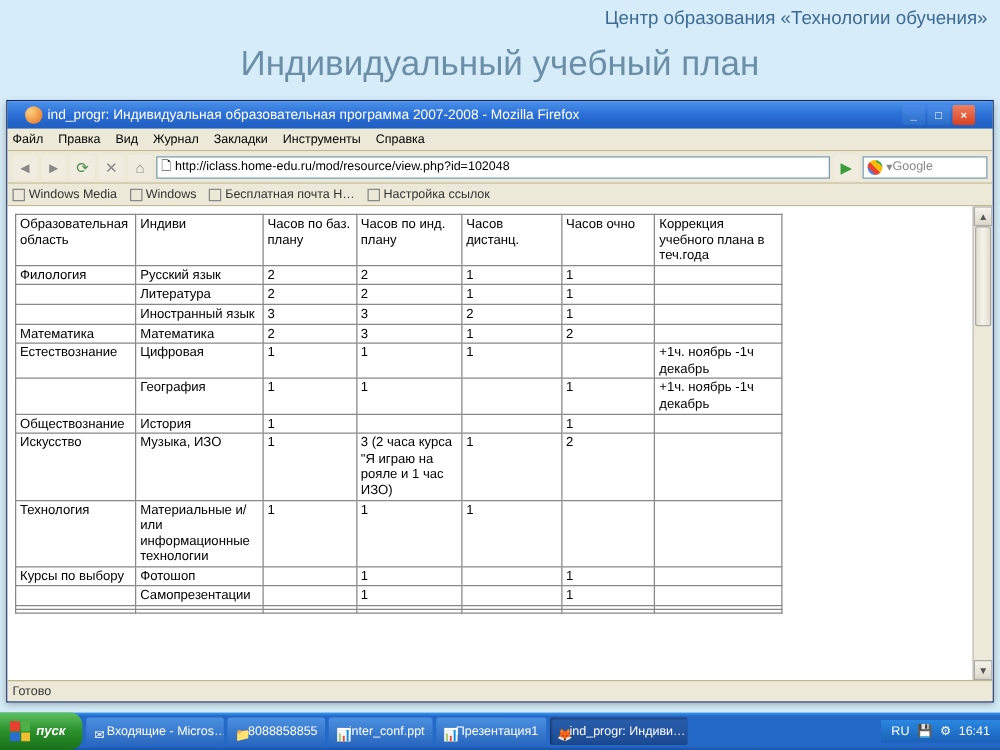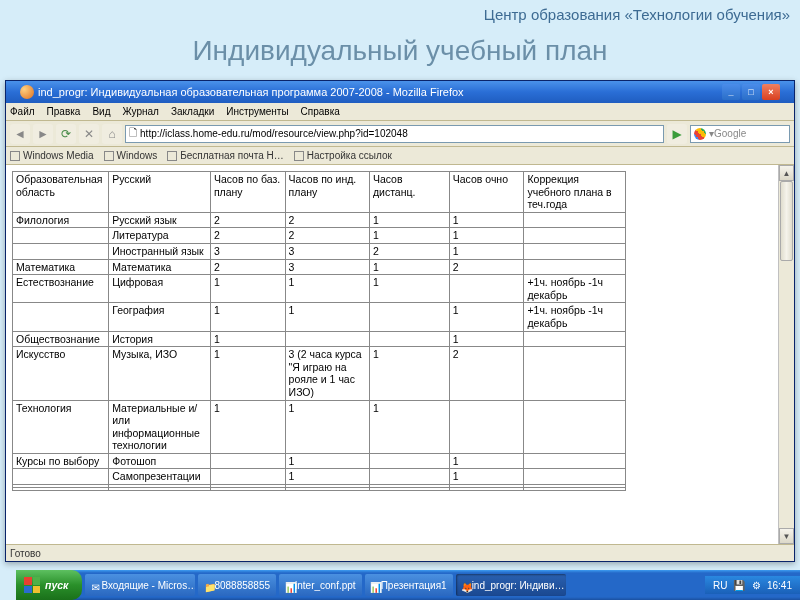--- a/index.html
+++ b/index.html
@@ -34,21 +34,21 @@
   .tbl{border-collapse:collapse;margin:6px 0 0 6px;font-size:10.5px;color:#000;width:614px;}
   .tbl td{border:1px solid #888;padding:1px 3px;vertical-align:top;line-height:1.2;}
   .tbl .c0{width:98px;}
   .tbl .c1{width:106px;}
   .tbl .c2{width:100px;}
   .tbl .c3{width:116px;}
   .tbl .c4{width:100px;}
   .tbl .c5{width:100px;}
   .tbl .c6{width:130px;}
   .statusbar{height:17px;background:#ece9d8;border-top:1px solid #c0b890;font-size:10px;color:#333;display:flex;align-items:center;padding:0 4px;}
-  .taskbar{position:absolute;left:16px;right:0;bottom:0;height:30px;background:linear-gradient(to bottom,#3c9bf0 0%,#2468c8 10%,#2468c8 90%,#1a50a0 100%);display:flex;align-items:center;font-size:10.5px;color:#fff;}
+  .taskbar{position:absolute;left:0;right:0;bottom:0;height:30px;background:linear-gradient(to bottom,#3c9bf0 0%,#2468c8 10%,#2468c8 90%,#1a50a0 100%);display:flex;align-items:center;font-size:10.5px;color:#fff;}
   .start{height:30px;padding:0 14px 0 8px;display:flex;align-items:center;gap:5px;background:linear-gradient(to bottom,#5dc060 0%,#2a902a 50%,#1a701a 100%);border-radius:0 10px 10px 0;font-style:italic;font-weight:bold;}
   .win-flag{width:16px;height:16px;display:grid;grid-template:1fr 1fr/1fr 1fr;gap:1px;}
   .win-flag div:nth-child(1){background:#e84030;}
   .win-flag div:nth-child(2){background:#50b048;}
   .win-flag div:nth-child(3){background:#2a6cd0;}
   .win-flag div:nth-child(4){background:#f0c030;}
   .task-item{height:22px;margin-left:3px;padding:0 6px;display:flex;align-items:center;gap:4px;background:linear-gradient(to bottom,#4a90e0,#2a68c0);border-radius:2px;font-size:10px;max-width:110px;white-space:nowrap;overflow:hidden;}
   .task-active{background:linear-gradient(to bottom,#2a60b0,#1a4890);box-shadow:inset 1px 1px 2px rgba(0,0,0,.4);}
   .tray{margin-left:auto;height:18px;padding:4px 8px;display:flex;align-items:center;gap:6px;background:linear-gradient(to bottom,#2a88e0,#1a60b8);font-size:10px;}
   .t-ico{width:6px;height:6px;}
@@ -111,21 +111,21 @@
     <div class="bm">
         <div class="bm-sq"></div>
         <span>Настройка ссылок</span>
       </div>
   </div>
   <div class="content">
     <table class="tbl">
       <tbody id="tbody">
           <tr>
             <td class="c0">Образовательная область</td>
-            <td class="c1">Русский</td>
+            <td class="c1">Индиви</td>
             <td class="c2">Часов по баз. плану</td>
             <td class="c3">Часов по инд. плану</td>
             <td class="c4">Часов дистанц.</td>
             <td class="c5">Часов очно</td>
             <td class="c6">Коррекция учебного плана в теч.года</td>
           </tr>
           <tr>
             <td class="c0">Филология</td>
             <td class="c1">Русский язык</td>
             <td class="c2">2</td>

